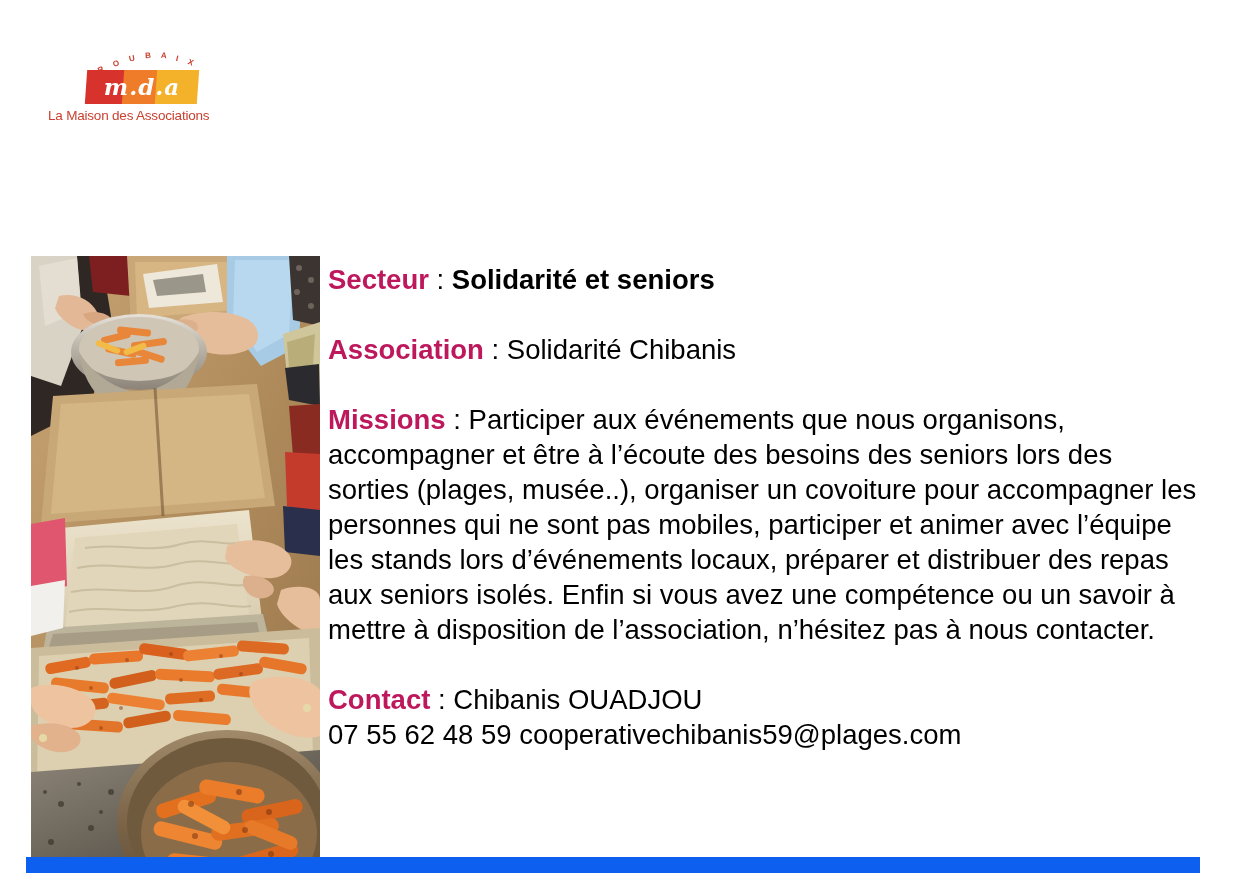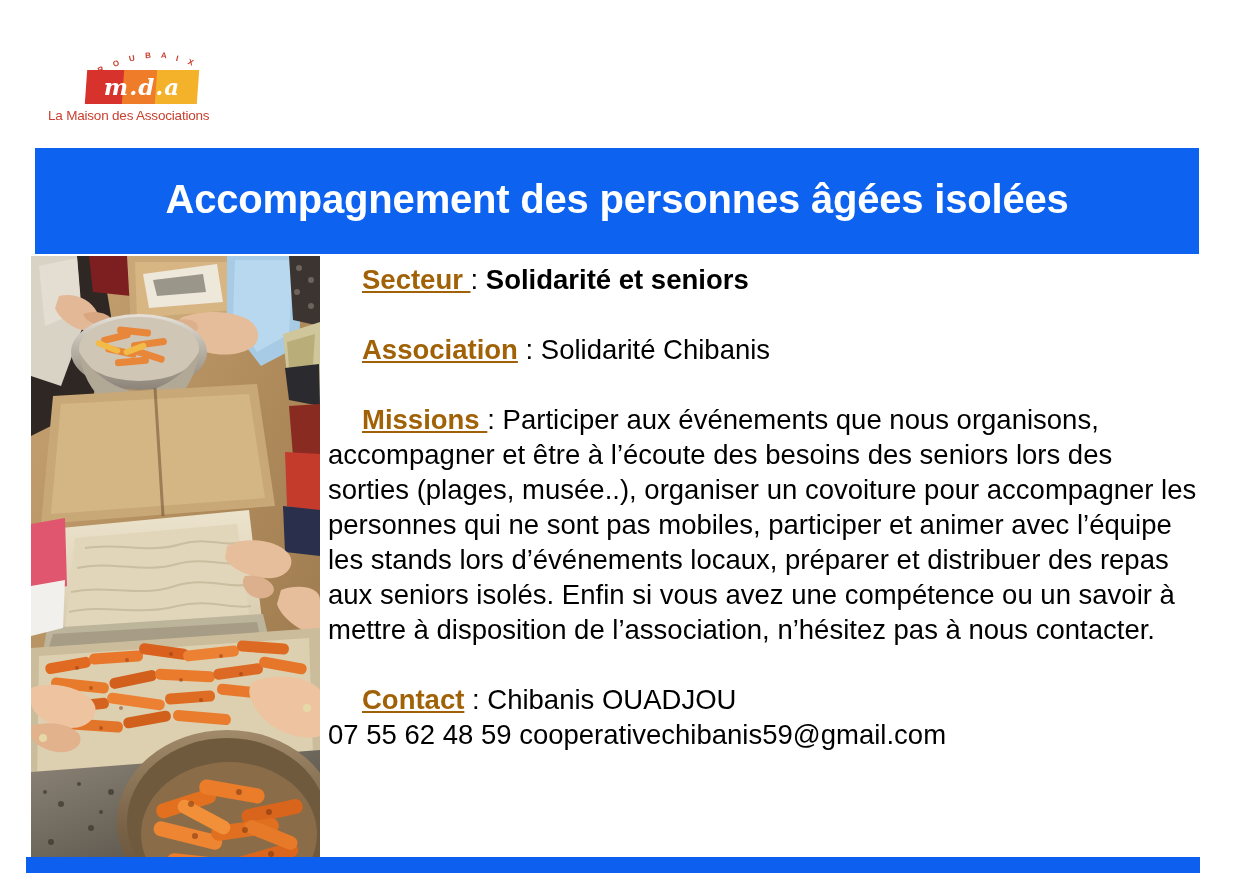--- a/index.html
+++ b/index.html
@@ -149,24 +149,22 @@
     top: 262px;
     width: 870px;
   }
   .para {
     font-size: 27.5px;
     line-height: 35px;
     color: #000000;
     margin: 0 0 0 0;
   }
   .label {
-    color: #a16207;
+    color: #be185d;
     font-weight: bold;
-    text-decoration: underline;
-    margin-left: 34px;
   }
   .bold-val { font-weight: bold; color: #000000; }
   .spacer-line { height: 35px; }
   #missions-para { margin-top: 0; }
   #contact-block { margin-top: 0; }
 
   
   #bottom-bar {
     position: absolute;
     left: 26px;
@@ -200,23 +198,20 @@
         <div class="mda-block mda-b2"></div>
         <div class="mda-block mda-b3"></div>
         <div class="mda-letters">m.d.a</div>
       </div>
 
       <div id="logo-name">La Maison des Associations</div>
     </div>
 
   </div>
 
-  <div id="subtitle-banner">
-    <div id="subtitle-text">Accompagnement des personnes âgées isolées</div>
-  </div>
 
   <div id="photo">
     <svg viewBox="0 0 289 602" preserveAspectRatio="none">
       <defs>
         <linearGradient id="wood" x1="0" y1="0" x2="1" y2="1">
           <stop offset="0%" stop-color="#c8a474"></stop>
           <stop offset="50%" stop-color="#b08c5c"></stop>
           <stop offset="100%" stop-color="#96734a"></stop>
         </linearGradient>
         <linearGradient id="bowlmetal" x1="0" y1="0" x2="0" y2="1">
@@ -416,19 +411,19 @@
     <p class="para" id="missions-para">
       <span class="label">Missions </span><span>: </span><span>Participer aux événements que nous organisons, accompagner et être à l’écoute des besoins des seniors lors des sorties (plages, musée..), organiser un covoiture pour accompagner les personnes qui ne sont pas mobiles, participer et animer avec l’équipe les stands lors d’événements locaux, préparer et distribuer des repas aux seniors isolés. Enfin si vous avez une compétence ou un savoir à mettre à disposition de l’association, n’hésitez pas à nous contacter.</span>
     </p>
 
     <div class="spacer-line"></div>
 
     <p class="para" id="contact-block">
       <span class="label">Contact</span><span> : </span><span>Chibanis OUADJOU</span>
     </p>
     <p class="para">
-      <span>07 55 62 48 59</span>&nbsp;<span>cooperativechibanis59@gmail.com</span>
+      <span>07 55 62 48 59</span>&nbsp;<span>cooperativechibanis59@plages.com</span>
     </p>
   </div>
 
   <div id="bottom-bar"></div>
 
 </div>
 
 </body></html>

